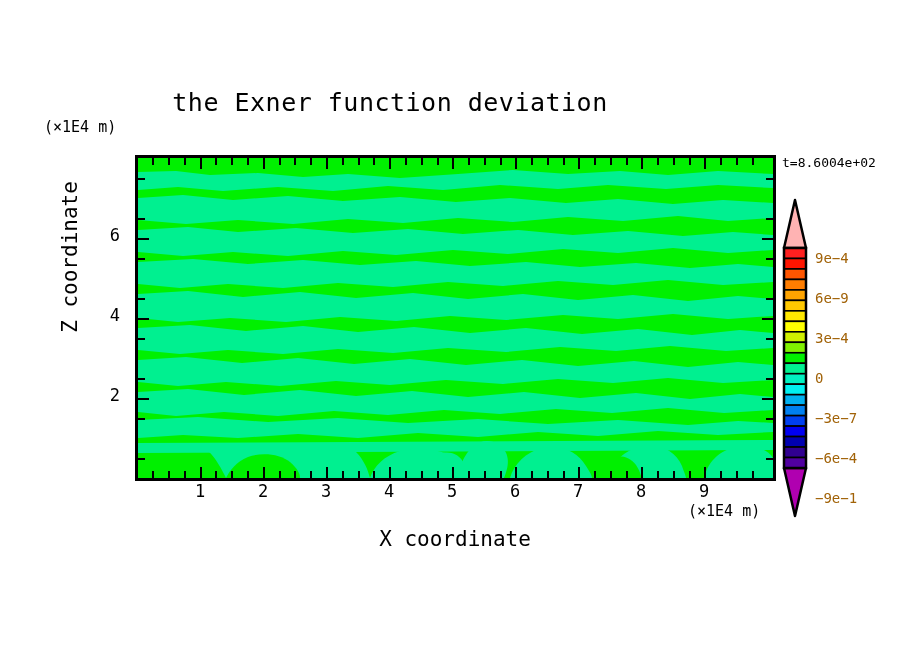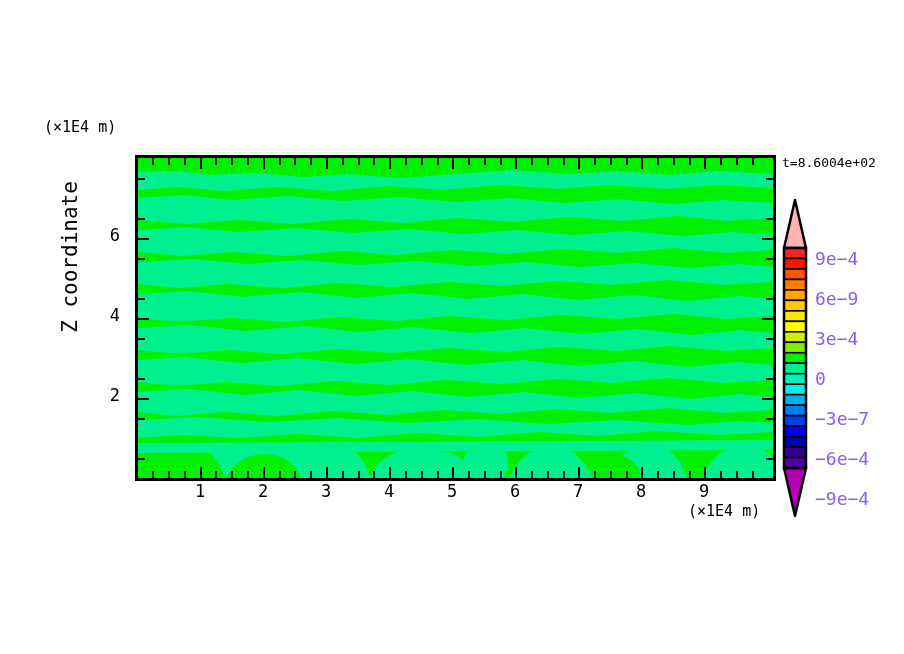--- a/index.html
+++ b/index.html
@@ -152,31 +152,32 @@
   #colorbar {
     position: absolute;
     left: 781px;
     top: 198px;
     width: 28px;
     height: 320px;
   }
   #colorbar-svg { display: block; }
   .cbar-label {
     position: absolute;
-    font-size: 18px;
-    color: #8b5cf6;
+    font-size: 14px;
+    color: #a16207;
     transform: translateY(-50%);
     white-space: nowrap;
   }
 </style>
 </head>
 <body>
 
 <div id="page">
 
+  <div class="fig-title">the Exner function deviation</div>
 
   <div class="unit-top-left">(×1E4 m)</div>
   <div class="unit-bottom-right">(×1E4 m)</div>
 
   <div class="time-stamp">t=8.6004e+02</div>
 
   <div id="plot-frame">
     <svg id="field-svg" width="635" height="320" viewBox="0 0 635 320">
       <rect x="0" y="0" width="635" height="320" fill="#00f000"></rect>
       <g fill="#00f090" stroke="none">
@@ -317,20 +318,21 @@
   <div class="xtick-label" style="left:452px; top:481px">5</div>
   <div class="xtick-label" style="left:515px; top:481px">6</div>
   <div class="xtick-label" style="left:578px; top:481px">7</div>
   <div class="xtick-label" style="left:641px; top:481px">8</div>
   <div class="xtick-label" style="left:704px; top:481px">9</div>
 
   <div class="ytick-label" style="left:98px; top:395px; width:22px">2</div>
   <div class="ytick-label" style="left:98px; top:315px; width:22px">4</div>
   <div class="ytick-label" style="left:98px; top:235px; width:22px">6</div>
 
+  <div class="xaxis-title">X coordinate</div>
   <div class="yaxis-title">Z coordinate</div>
 
   <div id="colorbar">
     <svg id="colorbar-svg" width="28" height="320" viewBox="0 0 28 320">
       <polygon points="14,2 25,50 3,50" fill="#ffb3b3" stroke="#000000" stroke-width="2.5" stroke-linejoin="round"></polygon>
       <polygon points="14,318 25,270 3,270" fill="#b000b0" stroke="#000000" stroke-width="2.5" stroke-linejoin="round"></polygon>
       <g id="cbar-bands">
           <rect x="3" y="50" width="22" height="10.476190476190476" fill="#ff2020" stroke="#000000" stroke-width="1.6"></rect>
           <rect x="3" y="60.476190476190474" width="22" height="10.476190476190476" fill="#ff1500" stroke="#000000" stroke-width="1.6"></rect>
           <rect x="3" y="70.95238095238095" width="22" height="10.476190476190476" fill="#ff5500" stroke="#000000" stroke-width="1.6"></rect>
@@ -357,16 +359,16 @@
     </svg>
   </div>
 
   <div id="cbar-labels">
       <div class="cbar-label" style="left: 815px; top: 258px;">9e−4</div>
       <div class="cbar-label" style="left: 815px; top: 298px;">6e−9</div>
       <div class="cbar-label" style="left: 815px; top: 338px;">3e−4</div>
       <div class="cbar-label" style="left: 815px; top: 378px;">0</div>
       <div class="cbar-label" style="left: 815px; top: 418px;">−3e−7</div>
       <div class="cbar-label" style="left: 815px; top: 458px;">−6e−4</div>
-      <div class="cbar-label" style="left: 815px; top: 498px;">−9e−4</div>
+      <div class="cbar-label" style="left: 815px; top: 498px;">−9e−1</div>
     </div>
 
 </div>
 
 </body></html>

